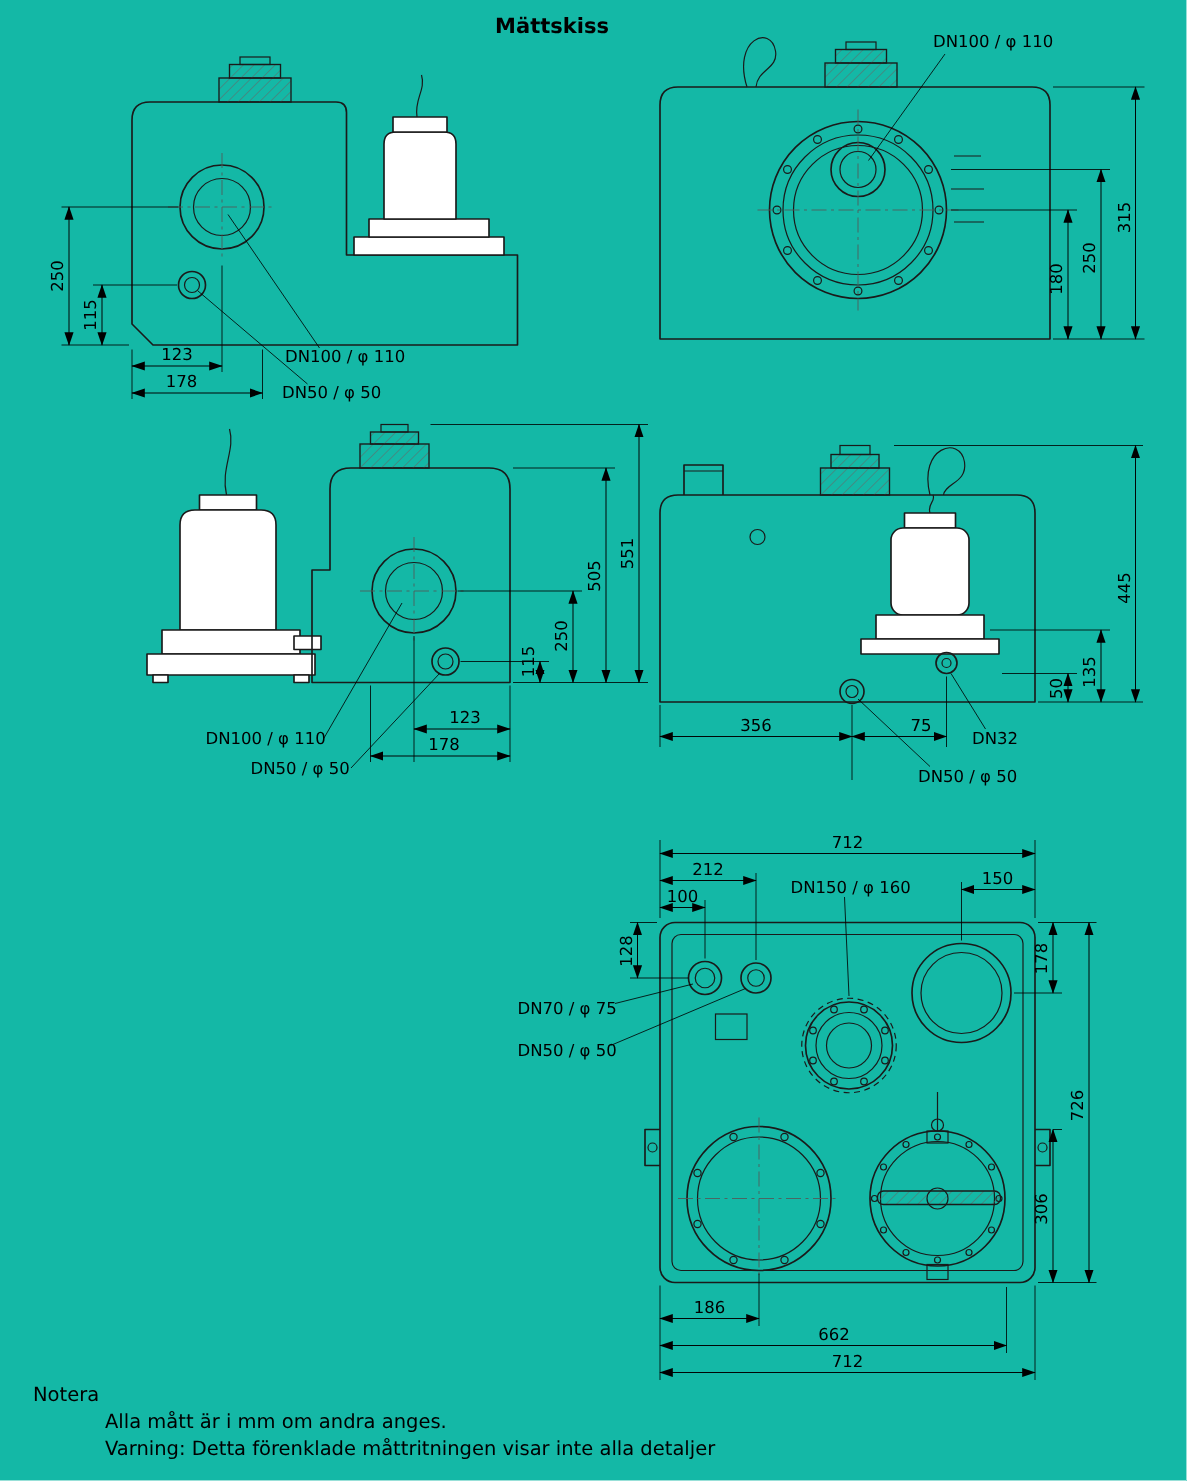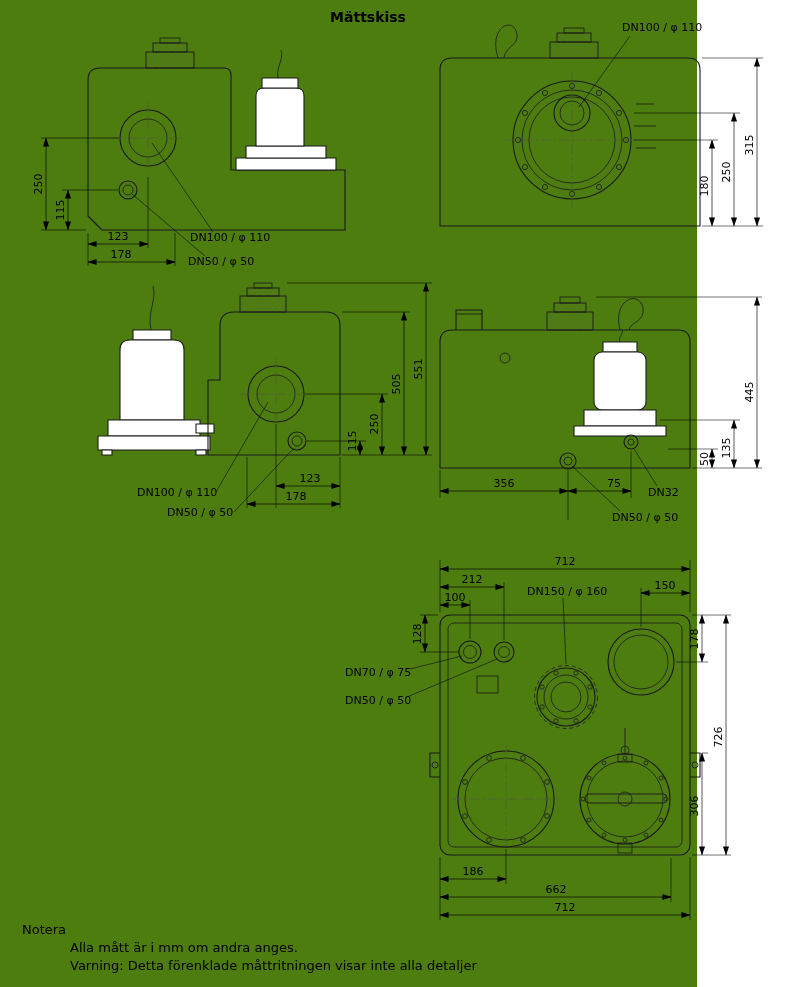--- a/index.html
+++ b/index.html
@@ -1,16 +1,16 @@
 <!DOCTYPE html>
 <html><head>
 <meta charset="utf-8">
 <style>
   html,body { margin:0; padding:0; background:#ffffff; }
-  .page { position:relative; width:697px; height:987px; background:#4d7c0f; }
+  .page { position:relative; width:791px; height:987px; background:#14b8a6; }
   svg { display:block; font-family:"DejaVu Sans", sans-serif; }
   .ol  { fill:none; stroke:#1a1a1a; stroke-width:1.1; stroke-linejoin:round; }
   .fillw { fill:#ffffff; stroke:#1a1a1a; stroke-width:1.1; stroke-linejoin:round; }
   .ol2 { fill:none; stroke:#1a1a1a; stroke-width:0.8; }
   .cap { fill:url(#hatch); stroke:#1a1a1a; stroke-width:0.9; }
   .cl  { stroke:#555; stroke-width:0.55; stroke-dasharray:10 3 2 3; fill:none; }
   .dm  { stroke:#000; stroke-width:0.65; fill:none; }
   .ext { stroke:#000; stroke-width:0.55; fill:none; }
   .dimt { font-size:11px; fill:#000; text-anchor:middle; }
   .lblt { font-size:11px; fill:#000; text-anchor:start; }

